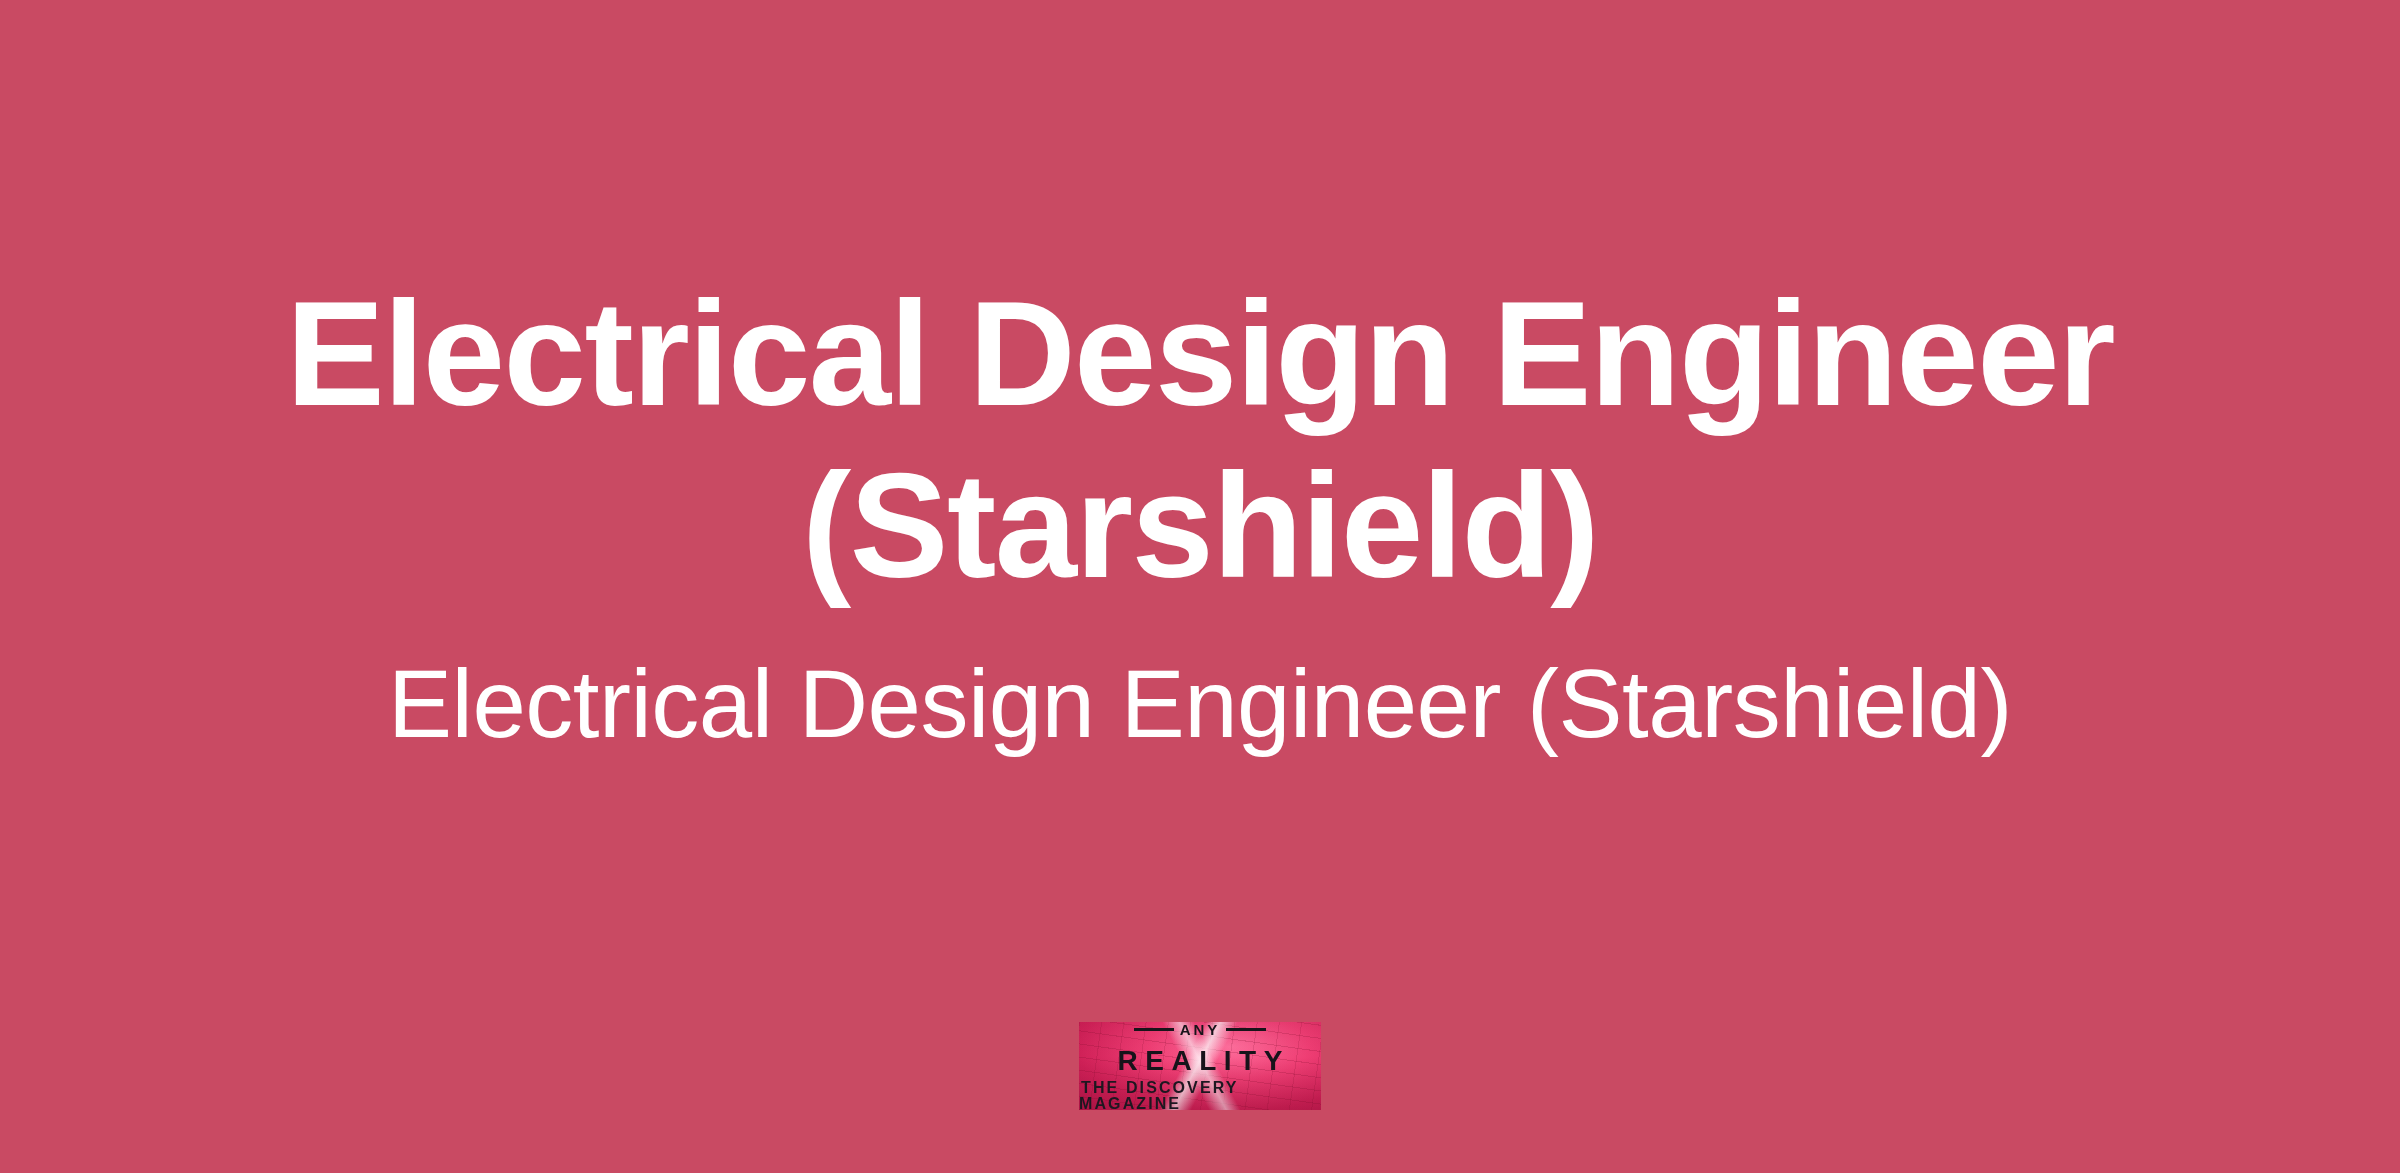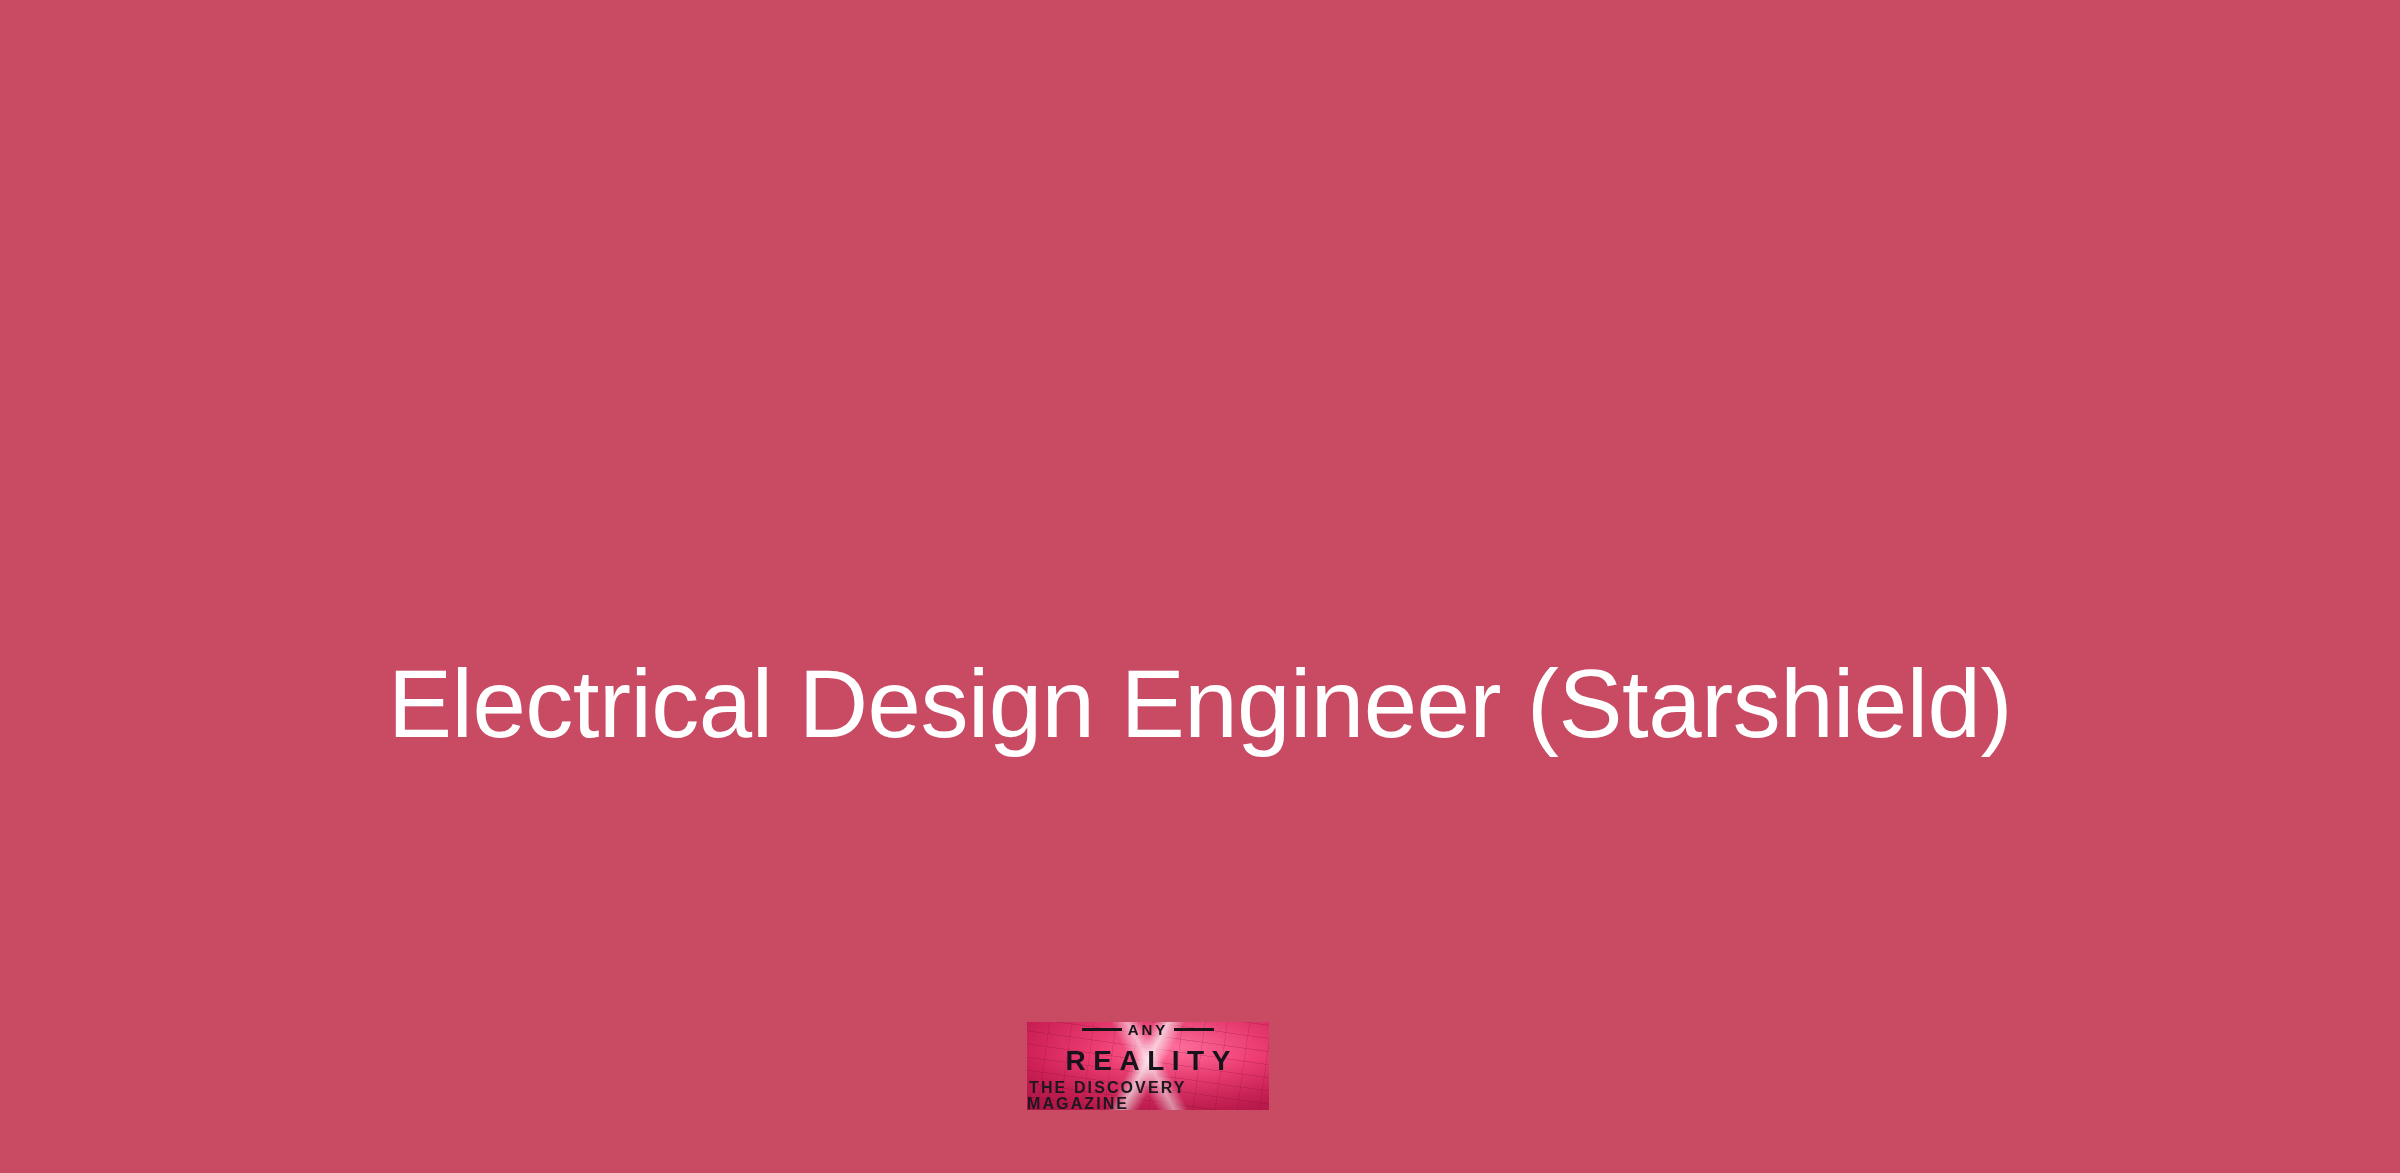--- a/index.html
+++ b/index.html
@@ -65,21 +65,21 @@
     font-size: 96px;
     line-height: 1.2;
     letter-spacing: -0.5px;
     color: #ffffff;
     text-align: center;
   }
 
   
   .logo {
     position: absolute;
-    left: 1027px;
+    left: 1079px;
     top: 1022px;
     width: 242px;
     height: 88px;
     overflow: hidden;
     background: #d6295c;
   }
 
   .logo-tex {
     position: absolute;
     inset: 0;
@@ -155,20 +155,22 @@
     text-indent: 2.1px;
   }
 </style>
 </head>
 <body>
 
 <div id="card">
 
   <div class="content">
 
+    <h1 class="title">Electrical Design Engineer
+(Starshield)</h1>
 
     <p class="subtitle">Electrical Design Engineer (Starshield)</p>
   </div>
 
   <div class="logo">
     <div class="logo-tex"></div>
     <div class="logo-shade"></div>
 
     <div class="logo-inner">
 

